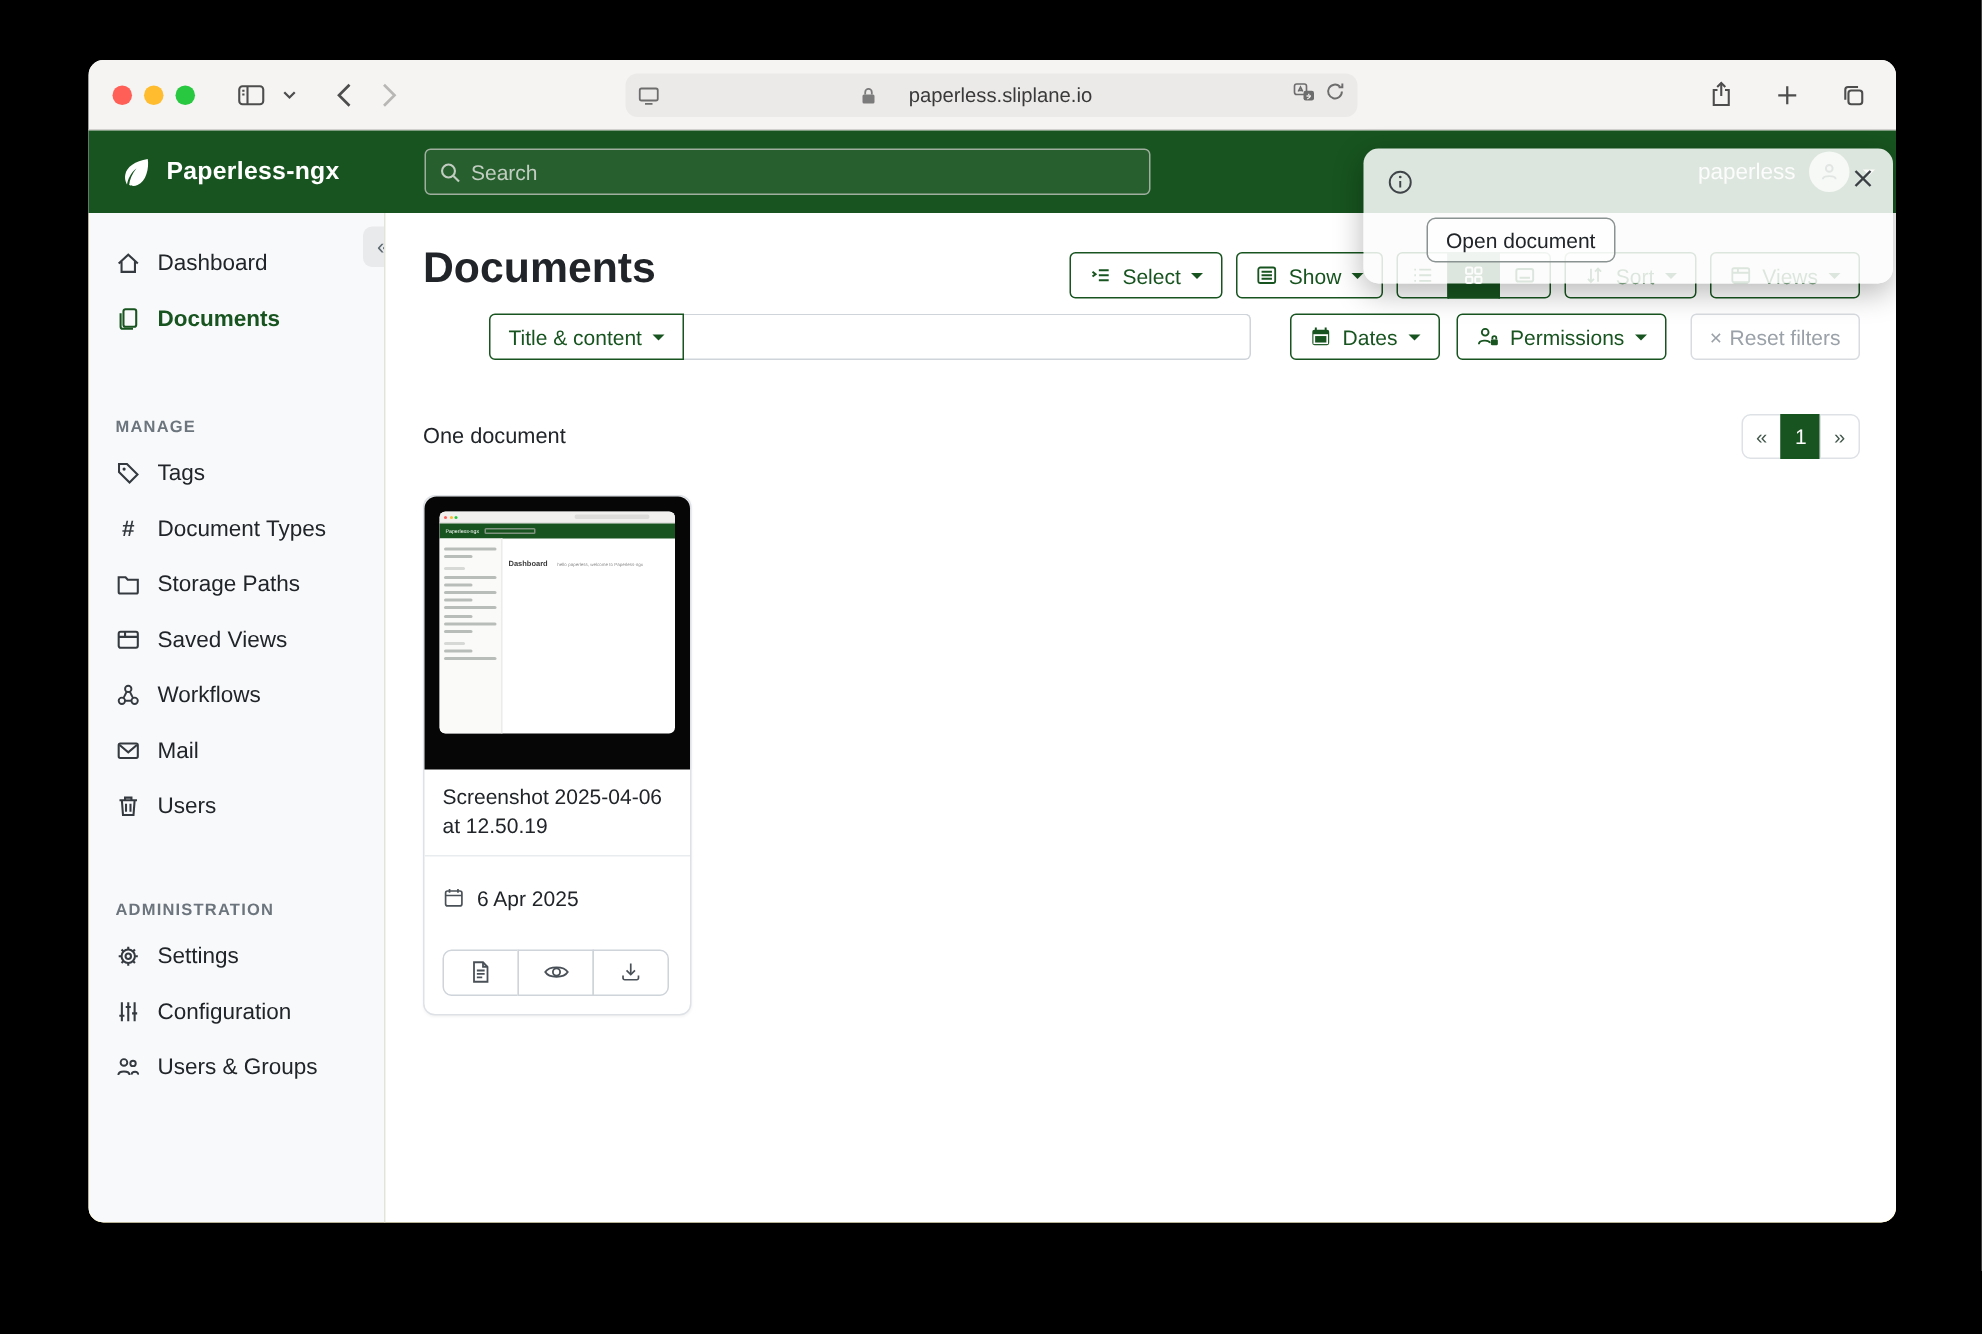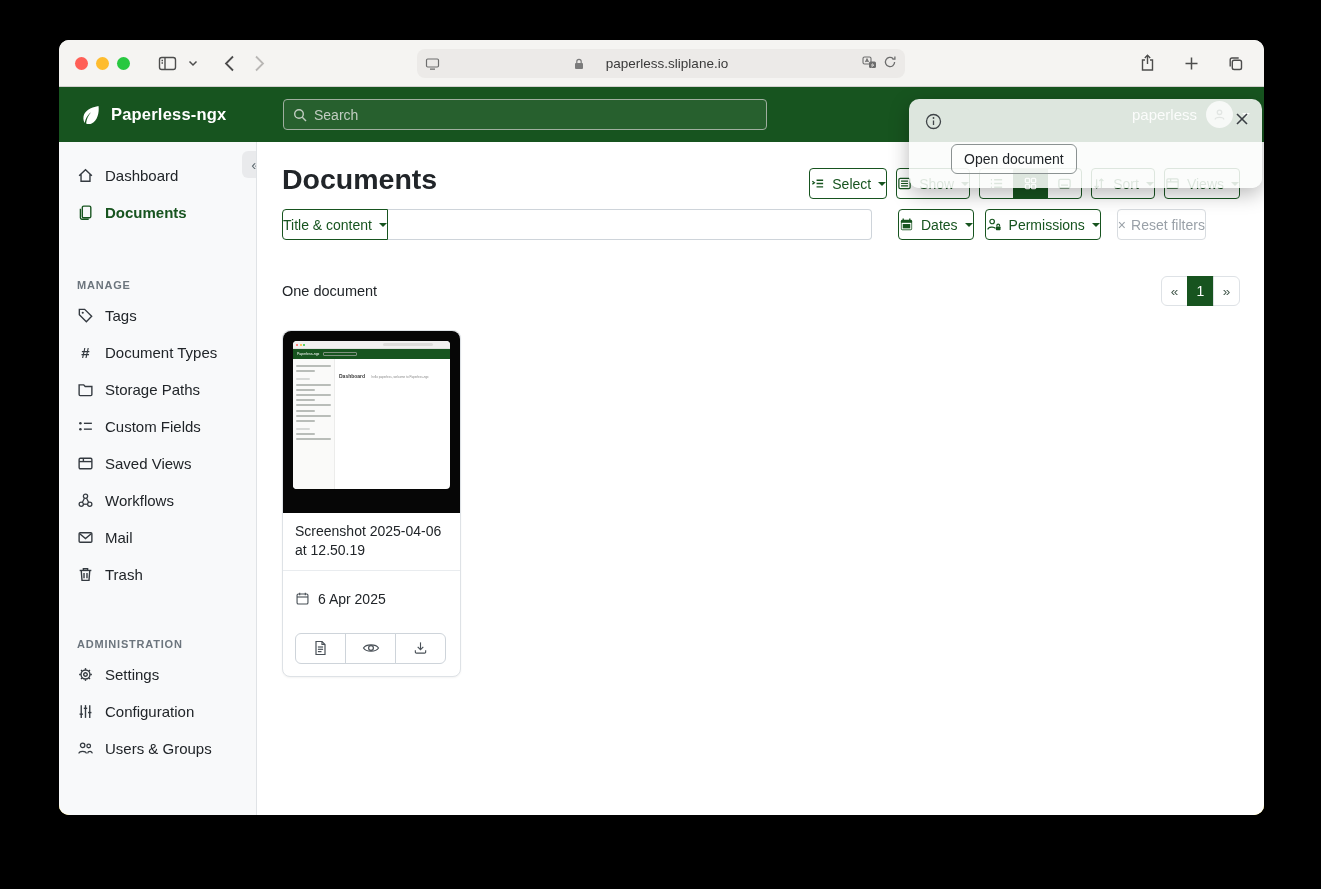--- a/index.html
+++ b/index.html
@@ -55,32 +55,32 @@
                  color:#6c757d; }
   .nav-section.first { margin-top:48px; }
   .collapse-btn { position:absolute; top:9px; right:-13px; width:27px; height:27px; border-radius:6px;
                   border:none; background:#e9eaec; color:#5e6a70; font-size:15px; line-height:1; cursor:pointer; }
   .hash-glyph { width:17px; text-align:center; font-size:15px; font-weight:600; color:#343a40; display:inline-block; }
 
   .content { flex:1; padding:20px 24px 0 25px; position:relative; background:#fff; }
   .title-row { display:flex; justify-content:space-between; align-items:flex-start; }
   h1.page-title { font-size:28.5px; font-weight:600; color:#212529; line-height:1.2; }
   .toolbar { display:flex; gap:9px; margin-top:6px; }
-  .btn { display:inline-flex; align-items:center; gap:7px; height:31px; padding:0 0;
+  .btn { display:inline-flex; align-items:center; gap:7px; height:31px; padding:0 12px;
          background:#fff; border:1px solid #17541f; color:#17541f; border-radius:4px;
          font-size:14px; cursor:pointer; white-space:nowrap; }
   .btn .caret { border-top-color:#17541f; }
   .btn-group { display:inline-flex; }
   .btn-group .btn { border-radius:0; margin-left:-1px; padding:0 9px; }
   .btn-group .btn:first-child { border-radius:4px 0 0 4px; margin-left:0; }
   .btn-group .btn:last-child { border-radius:0 4px 4px 0; }
   .btn.seg-active { background:#17541f; color:#fff; }
 
   .filter-row { display:flex; margin-top:10px; }
-  .filter-left { display:flex; flex:1; max-width:590px; }
+  .filter-left { display:flex; flex:1; max-width:590px;margin-left:44px; }
   .dd-btn { border-radius:4px 0 0 4px; }
   .filter-input { flex:1; height:31px; border:1px solid #ced4da; border-left:none;
                   border-radius:0 4px 4px 0; outline:none; font-size:14px; padding:0 10px; color:#212529; }
   .filter-right { display:flex; gap:11px; margin-left:26px; align-items:center; }
   .btn.reset { border-color:#d8dce0; color:#9aa1a8; gap:5px; margin-left:5px; }
 
   .count-row { display:flex; justify-content:space-between; align-items:center; margin-top:36px; }
   .count-text { font-size:14.5px; color:#212529; }
   .pagination { display:inline-flex; }
   .page-btn { height:30px; min-width:27px; padding:0 8px; background:#fff; border:1px solid #dee2e6;
@@ -280,29 +280,20 @@
         <span>Document Types</span>
       </a>
       <a class="nav-item">
         <svg class="ic" width="17" height="17" viewBox="0 0 16 16" fill="none" stroke="currentColor" stroke-width="1.3">
           <path d="M2 12.8 V3.6 h4.3 l1.4 1.6 H14 v7.6 a1 1 0 0 1 -1 1 H3 a1 1 0 0 1 -1-1 Z"></path>
           </svg>
         <span>Storage Paths</span>
       </a>
       <a class="nav-item">
         <svg class="ic" width="17" height="17" viewBox="0 0 16 16" fill="none" stroke="currentColor" stroke-width="1.3">
-          <circle cx="3.2" cy="5" r="1.2" fill="currentColor" stroke="none"></circle>
-            <line x1="6.5" y1="5" x2="14" y2="5"></line>
-          <circle cx="3.2" cy="10.5" r="1.2" fill="currentColor" stroke="none"></circle>
-            <line x1="6.5" y1="10.5" x2="14" y2="10.5"></line>
-          </svg>
-        <span>Custom Fields</span>
-      </a>
-      <a class="nav-item">
-        <svg class="ic" width="17" height="17" viewBox="0 0 16 16" fill="none" stroke="currentColor" stroke-width="1.3">
           <rect x="2" y="3" width="12" height="10" rx="1.2"></rect>
             <line x1="2" y1="6.2" x2="14" y2="6.2"></line>
             <line x1="6" y1="3" x2="6" y2="6.2"></line>
           </svg>
         <span>Saved Views</span>
       </a>
       <a class="nav-item">
         <svg class="ic" width="17" height="17" viewBox="0 0 16 16" fill="none" stroke="currentColor" stroke-width="1.2">
           <circle cx="8" cy="4" r="2"></circle>
             <circle cx="4" cy="11.5" r="2"></circle>
@@ -321,21 +312,21 @@
         <span>Mail</span>
       </a>
       <a class="nav-item">
         <svg class="ic" width="17" height="17" viewBox="0 0 16 16" fill="none" stroke="currentColor" stroke-width="1.3">
           <line x1="2.5" y1="4.2" x2="13.5" y2="4.2"></line>
             <path d="M6 4 V2.6 h4 V4"></path>
           <path d="M4 4.2 l0.7 9.3 h6.6 L12 4.2"></path>
             <line x1="6.6" y1="6.5" x2="6.6" y2="11.5"></line>
             <line x1="9.4" y1="6.5" x2="9.4" y2="11.5"></line>
           </svg>
-        <span>Trash</span>
+        <span>Users</span>
       </a>
 
       <div class="nav-section">ADMINISTRATION</div>
 
       <a class="nav-item">
         <svg class="ic" width="17" height="17" viewBox="0 0 16 16" fill="none" stroke="currentColor" stroke-width="1.3">
           <circle cx="8" cy="8" r="4.2"></circle>
             <circle cx="8" cy="8" r="1.7"></circle>
           <line x1="12.4" y1="8" x2="14" y2="8"></line>
             <line x1="2" y1="8" x2="3.6" y2="8"></line>

